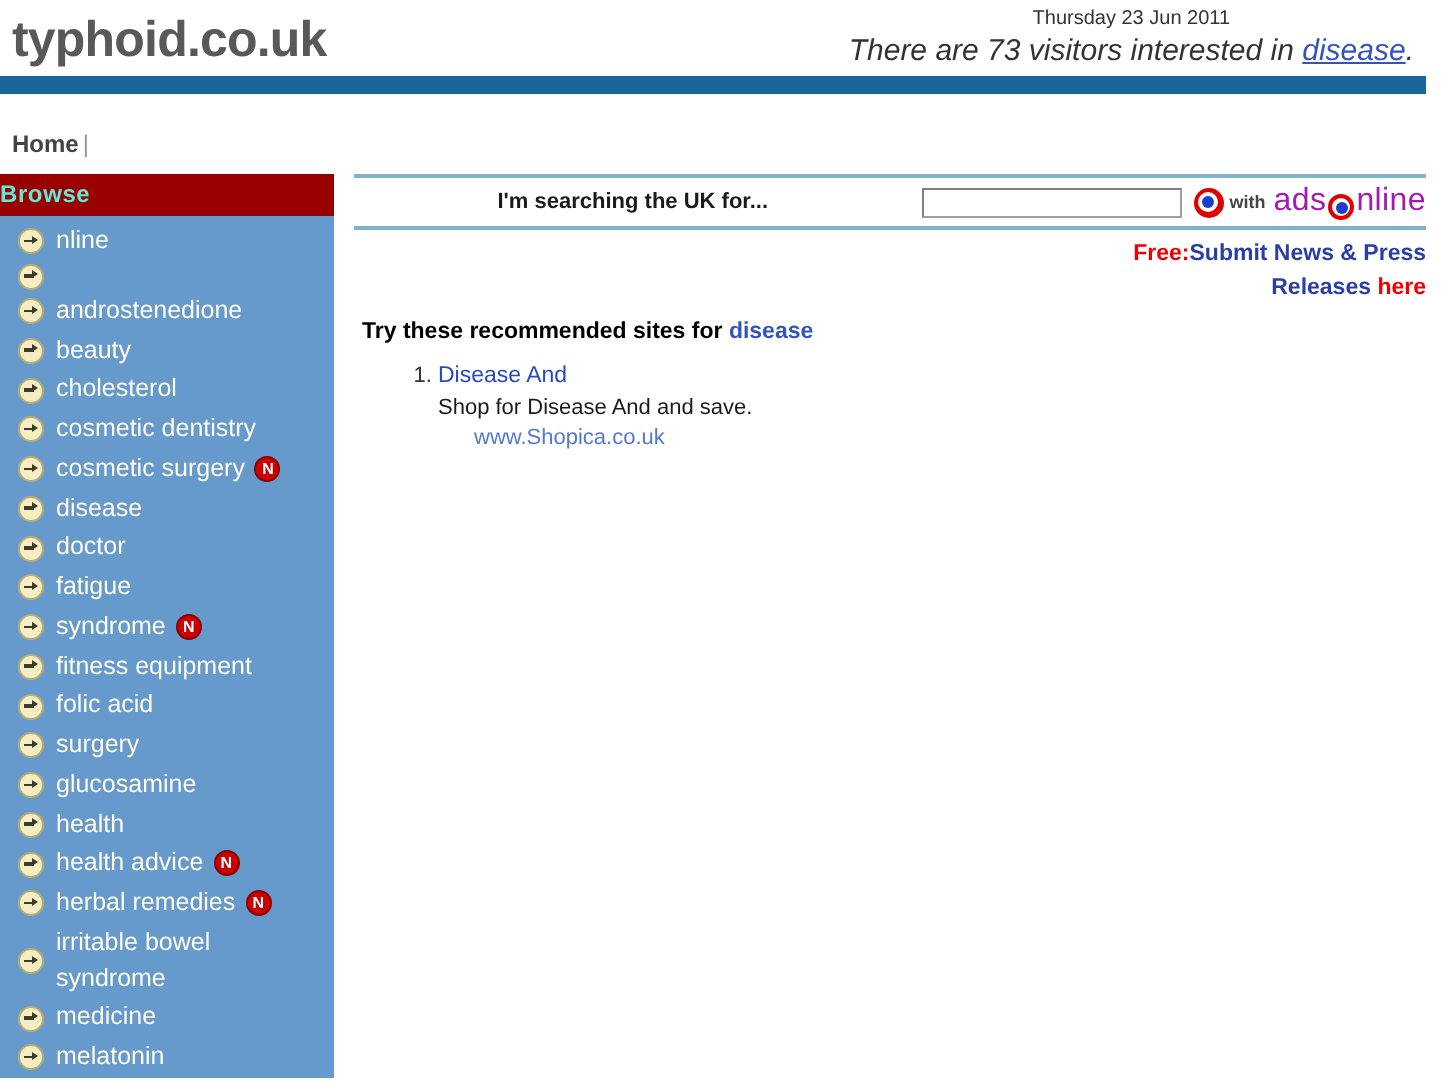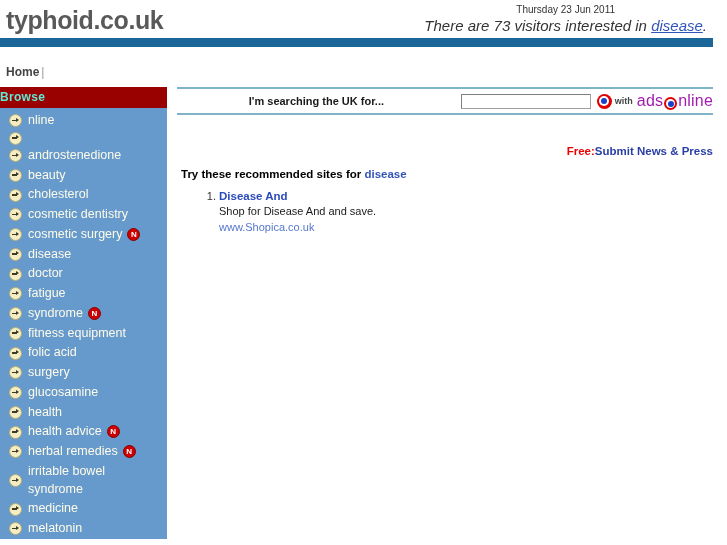--- a/index.html
+++ b/index.html
@@ -266,21 +266,20 @@
     border-radius: 50%;
     background: #1a3fcc;
   }
 
   .promo {
     text-align: right;
     font-size: 11.5px;
     font-weight: bold;
     line-height: 1.45;
     padding: 4px 0 0 0;
-    margin-top: 24px;
   }
   .promo .red { color: #ee0000; }
   .promo .blue { color: #2a3fa5; }
 
   .rec-head {
     font-size: 11.5px;
     font-weight: bold;
     color: #000000;
     padding: 8px 0 0 4px;
   }
@@ -292,37 +291,38 @@
   .results {
     margin: 9px 0 0 0;
     padding: 0 0 0 42px;
     list-style: decimal;
     color: #333333;
     font-size: 11px;
   }
   .result-item { padding: 0; }
   .result-title {
     font-size: 11.5px;
-    font-weight: bold;
+    font-weight: normal;
     color: #2a4bbb;
     text-decoration: none;
     line-height: 1.35;
     display: block;
     cursor: pointer;
   }
   .result-desc {
     font-size: 11px;
     color: #1a1a1a;
     line-height: 1.4;
   }
   .result-url {
     font-size: 11px;
     color: #5577cc;
     line-height: 1.4;
     cursor: pointer;
+    margin-left: 18px;
   }
 </style>
 </head>
 <body>
 
 <div id="page">
 
   <div class="header">
     <div class="site-title">typhoid.co.uk</div>
     <div class="header-right">
@@ -437,20 +437,21 @@
         <div class="ads-logo">
             <span>ads</span>
             <span class="ads-dot"></span>
             <span>nline</span>
           </div>
       </div>
       <div class="rule"></div>
 
       <div class="promo">
         <div><span class="red">Free:</span><span class="blue">Submit News &amp; Press</span></div>
+        <div><span class="blue">Releases </span><span class="red">here</span></div>
       </div>
 
       <div class="rec-head"><span>Try these recommended sites for </span><span class="kw">disease</span></div>
 
       <ol class="results" id="results-list">
           <li class="result-item">
             <a class="result-title">Disease And</a>
             <div class="result-desc">Shop for Disease And and save.</div>
             <div class="result-url">www.Shopica.co.uk</div>
           </li>

